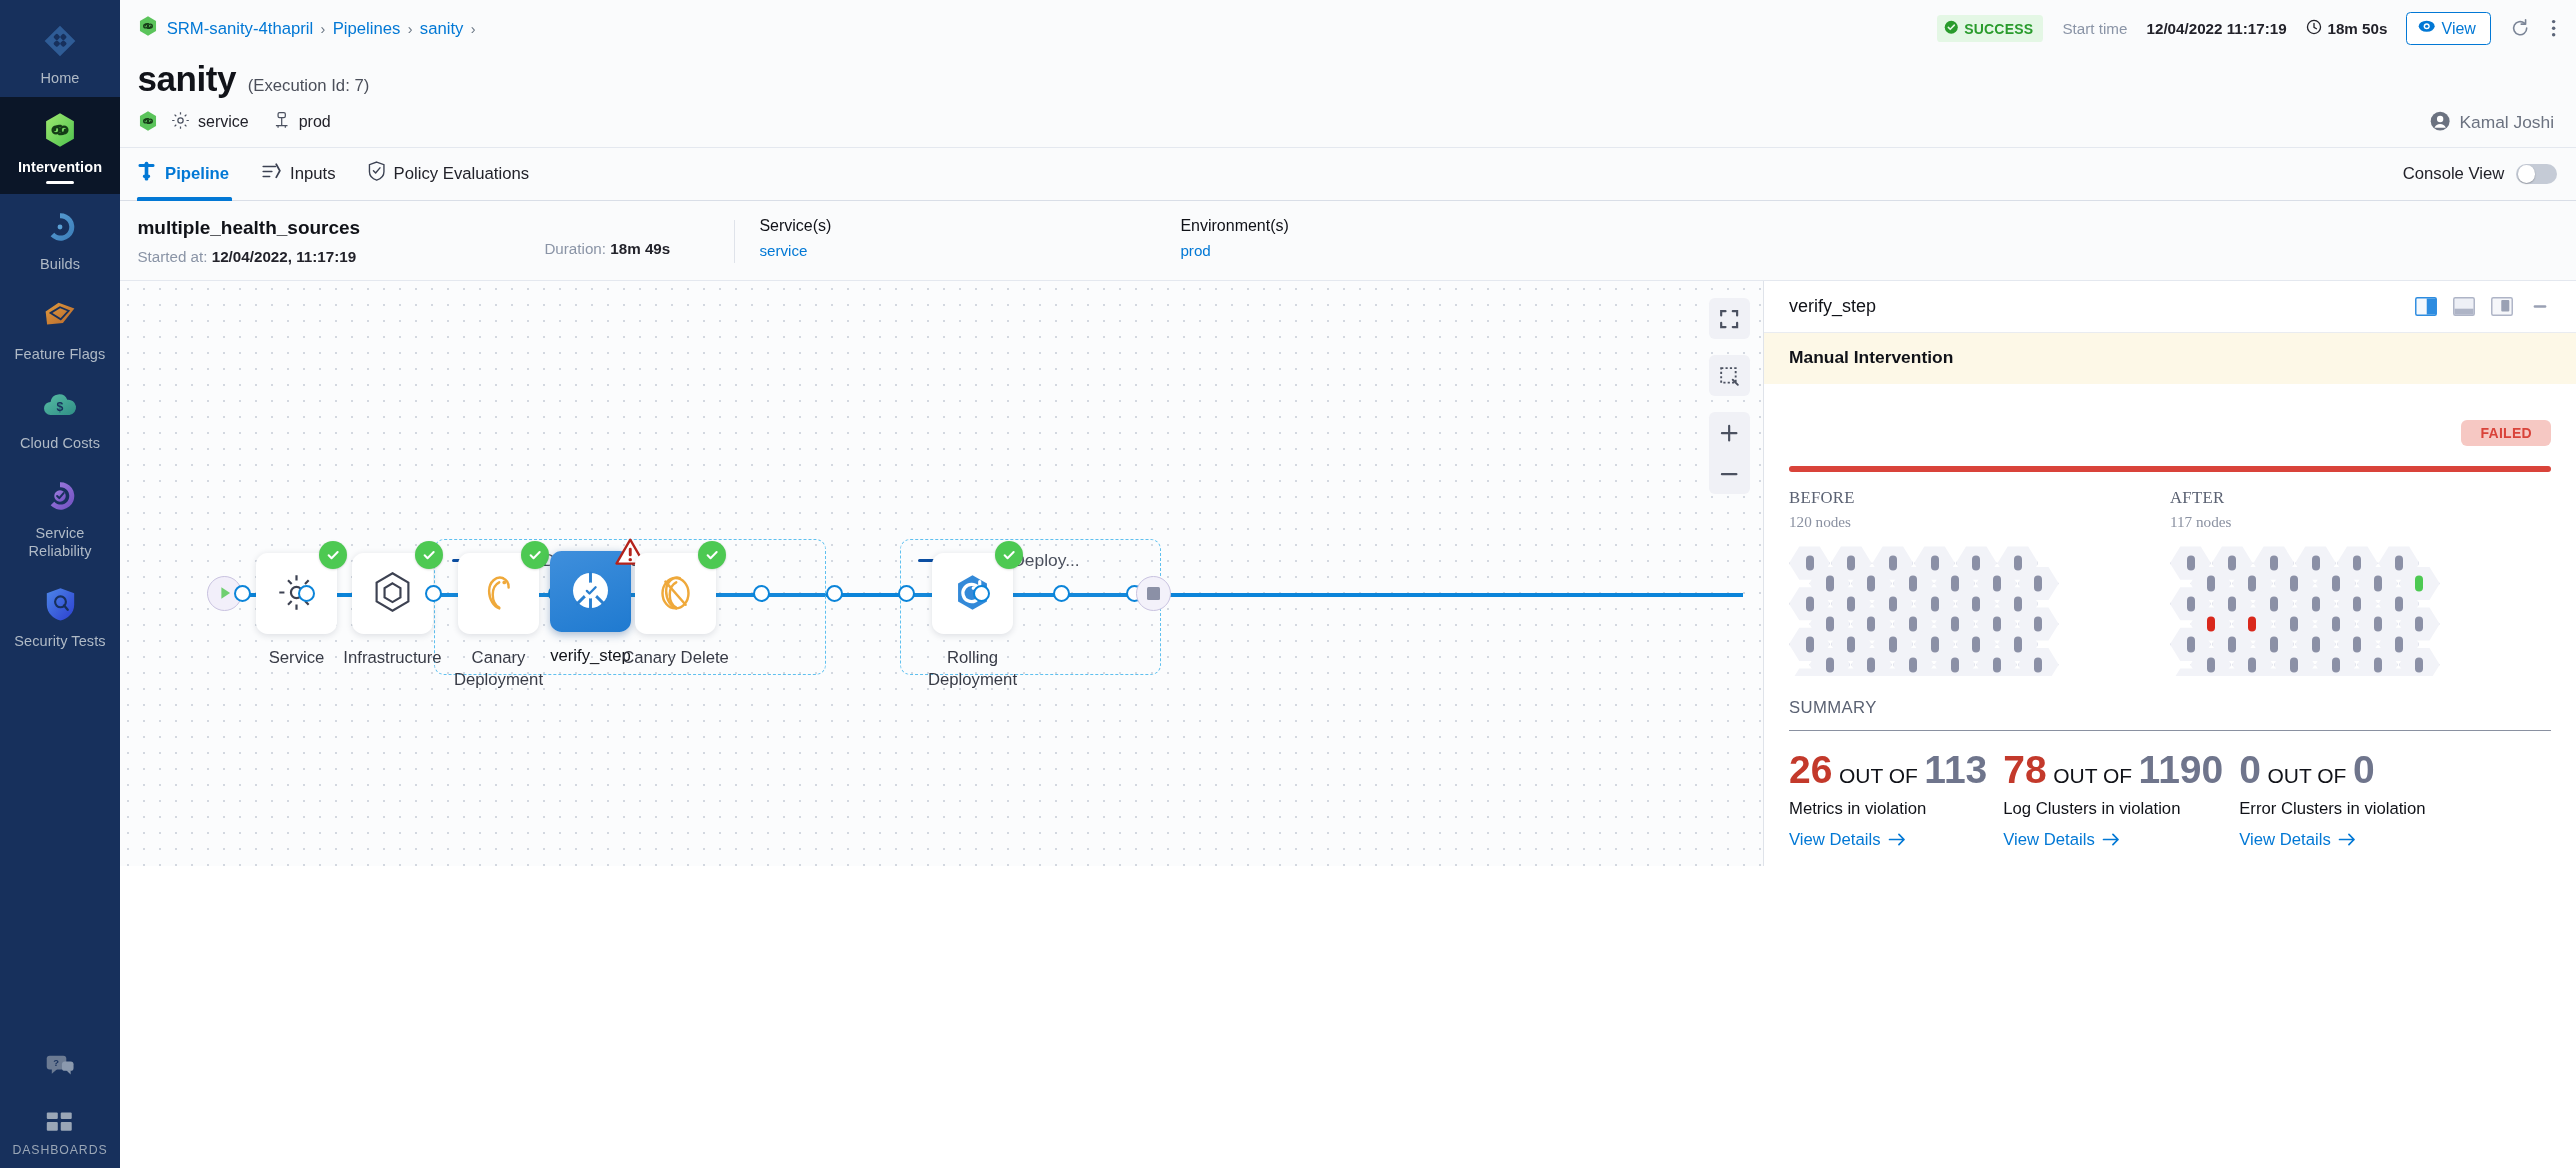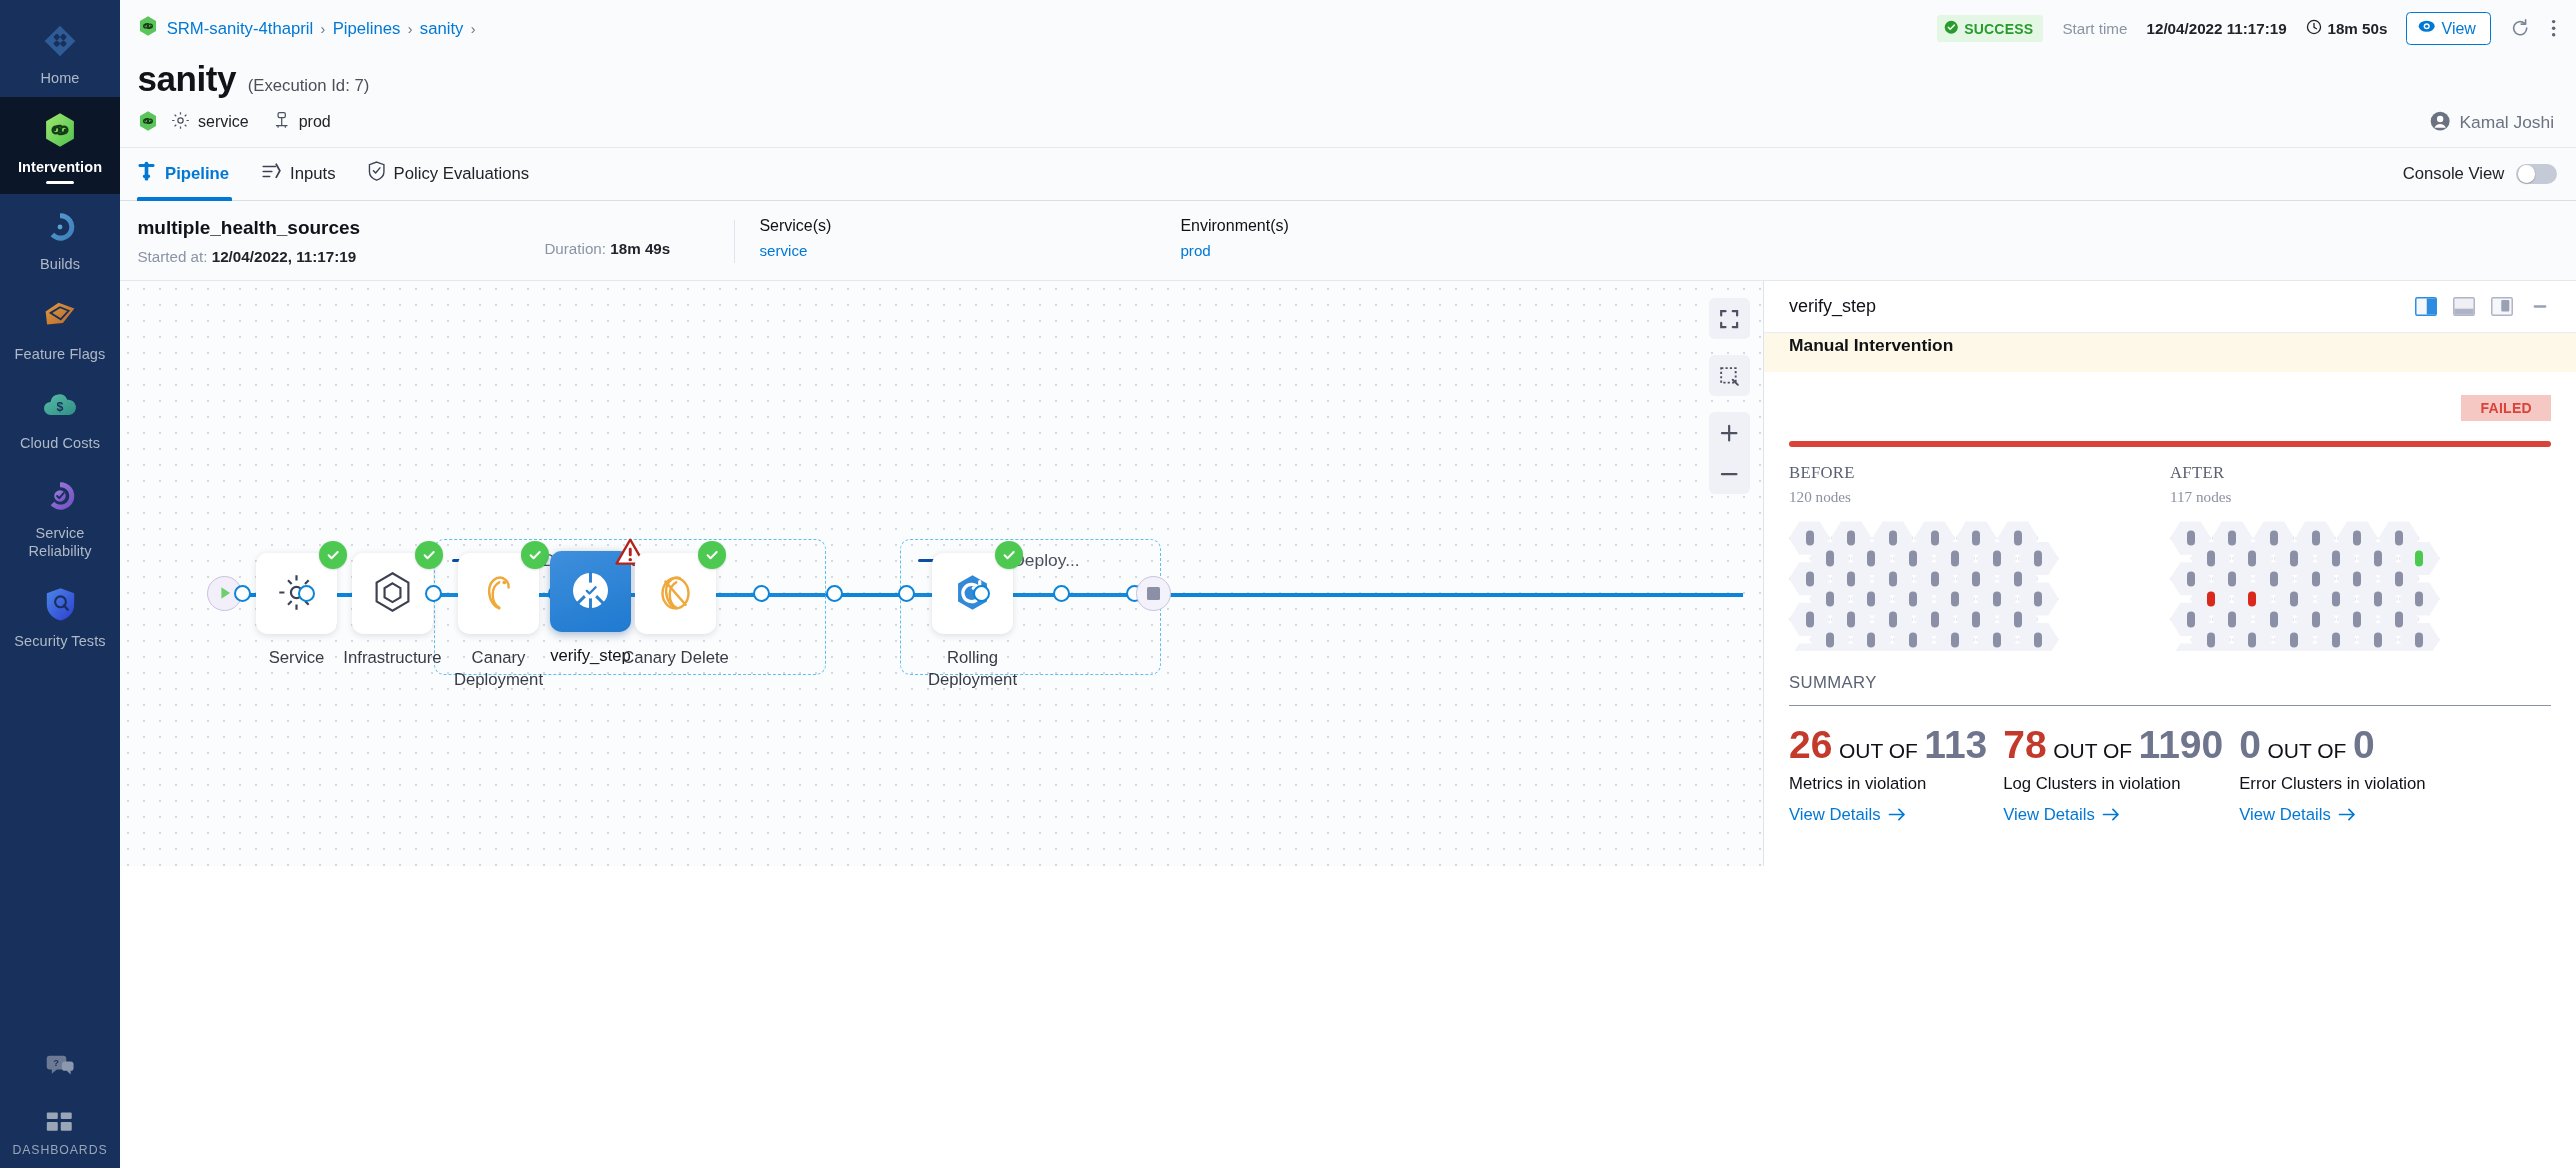--- a/index.html
+++ b/index.html
@@ -135,27 +135,27 @@
   }
   .group-title { position: absolute; top: 10.2px; left: 17.4px; display: flex; align-items: center; gap: 10.2px; font-size: 17.4px; color: #4a4f5c; }
   .group-dash { width: 19px; height: 3.6px; background: #0b4ea2; border-radius: 1.5px; }
 
   
   .rpanel { width: 812px; min-width: 812px; background: #fff; display: flex; flex-direction: column; }
   .rp-head { height: 52px; display: flex; align-items: center; padding: 0 25px 0 25px; border-bottom: 0.7px solid #e9ecf1; }
   .rp-title { font-size: 18px; color: #101218; }
   .rp-icons { margin-left: auto; display: flex; align-items: center; gap: 16px; }
   .vi { width: 22px; height: 19px; cursor: pointer; }
-  .banner { background: #fdf8e7; padding: 2px 25px 16px; }
+  .banner { background: #fdf8e7; padding: 14px 25px 16px; }
   .banner-t { font-size: 17.4px; font-weight: 700; color: #101218; }
   .banner-s { margin-top: 5.1px; font-size: 16px; color: #2b2f3a; }
   .rp-body { padding: 19px 25px 0; flex: 1; overflow: hidden; position: relative; }
   .run-row { display: flex; align-items: flex-start; }
   .run-info { font-size: 16px; color: #5b6273; line-height: 1.65; }
-  .pill-failed { margin-left: auto; background: #f6c8c3; color: #d9433a; font-size: 14px; font-weight: 700; letter-spacing: 0.3px; padding: 5.1px 19px; border-radius: 0; margin-top: 4px; }
+  .pill-failed { margin-left: auto; background: #f6c8c3; color: #d9433a; font-size: 14px; font-weight: 700; letter-spacing: 0.3px; padding: 5.1px 19px; border-radius: 6px; margin-top: 17px; }
   .redline { height: 5.8px; background: #d9433a; border-radius: 2.9px; margin: 20.3px 0 0; }
 
   .nodecols { display: flex; gap: 0; margin-top: 16px; font-family: Liberation Serif, serif; }
   .nodecol { width: 50%; }
   .nc-h { font-size: 16.7px; color: #5b6273; letter-spacing: 0.3px; }
   .nc-s { margin-top: 4.4px; font-size: 15.2px; color: #8a91a1; }
   .hexwrap { margin-top: 14.5px; position: relative; height: 131px; overflow: hidden; width: 347px; }
   .hexrow { display: flex; height: 20.3px; }
   .hexrow.odd { margin-left: 20.3px; }
   .hex { width: 41px; height: 36px; margin-right: 0.7px; position: relative; }

